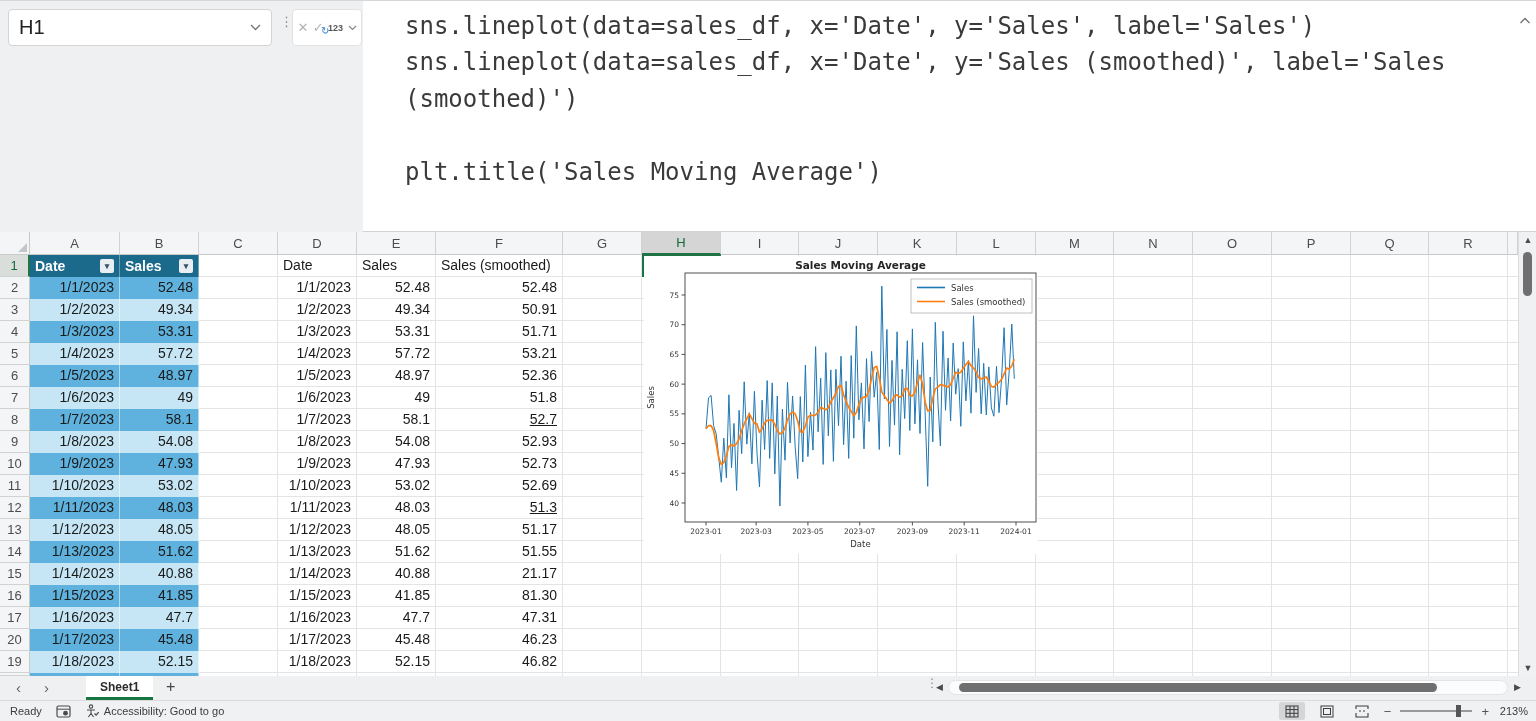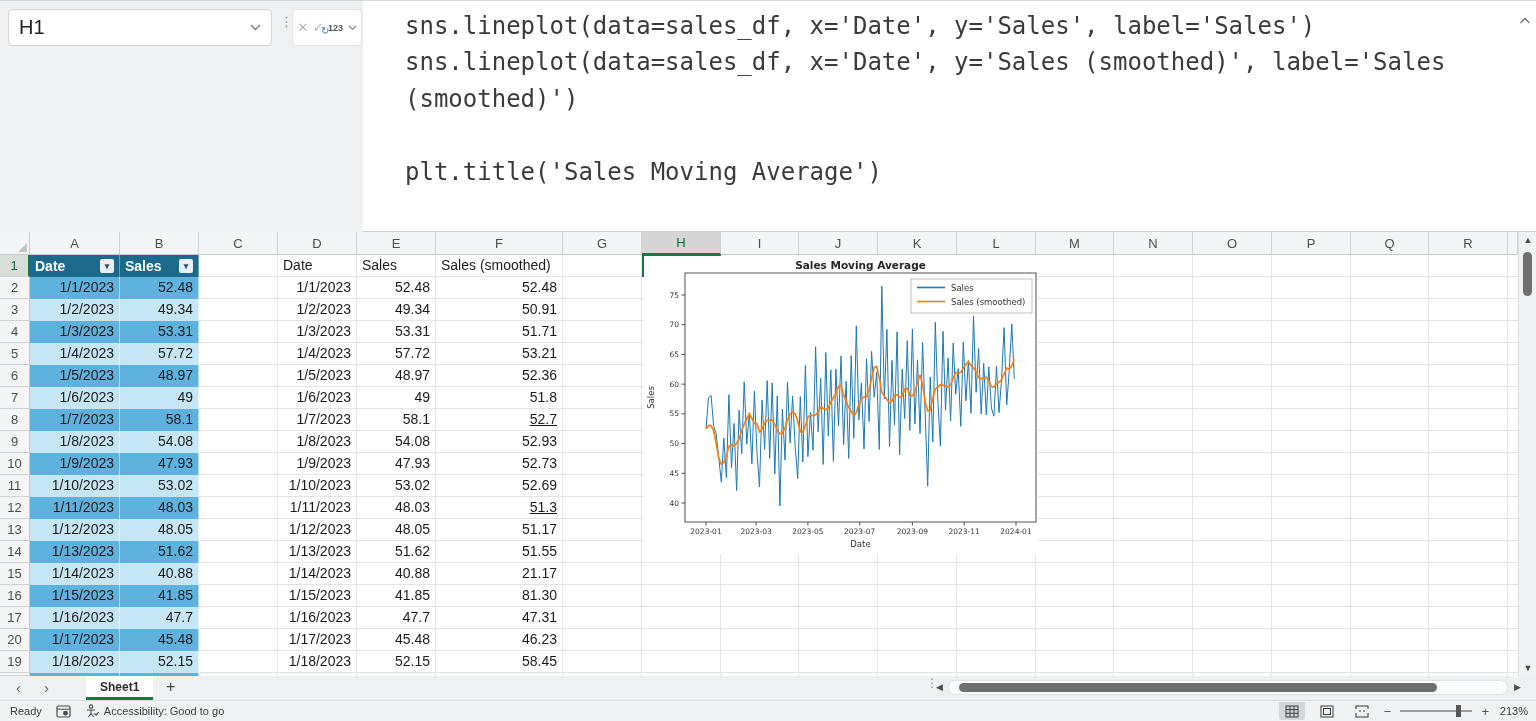--- a/index.html
+++ b/index.html
@@ -557,21 +557,21 @@
           <div class="cell" style="width: 78px;"></div>
           <div class="cell" style="width: 79px;"></div>
           <div class="cell" style="width: 10px;"></div>
         </div>
         <div class="grow" style="height: 22px;">
           <div class="cell tband rt" style="width: 90px; background: rgb(198, 230, 245);">1/18/2023</div>
           <div class="cell tband rt" style="width: 79px; background: rgb(198, 230, 245);">52.15</div>
           <div class="cell" style="width: 79px;"></div>
           <div class="cell rt" style="width: 79px;">1/18/2023</div>
           <div class="cell rt" style="width: 79px;">52.15</div>
-          <div class="cell rt" style="width: 127px;">58.45</div>
+          <div class="cell rt" style="width: 127px;">46.82</div>
           <div class="cell" style="width: 79px;"></div>
           <div class="cell" style="width: 79px;"></div>
           <div class="cell" style="width: 78px;"></div>
           <div class="cell" style="width: 79px;"></div>
           <div class="cell" style="width: 79px;"></div>
           <div class="cell" style="width: 79px;"></div>
           <div class="cell" style="width: 78px;"></div>
           <div class="cell" style="width: 79px;"></div>
           <div class="cell" style="width: 79px;"></div>
           <div class="cell" style="width: 79px;"></div>

